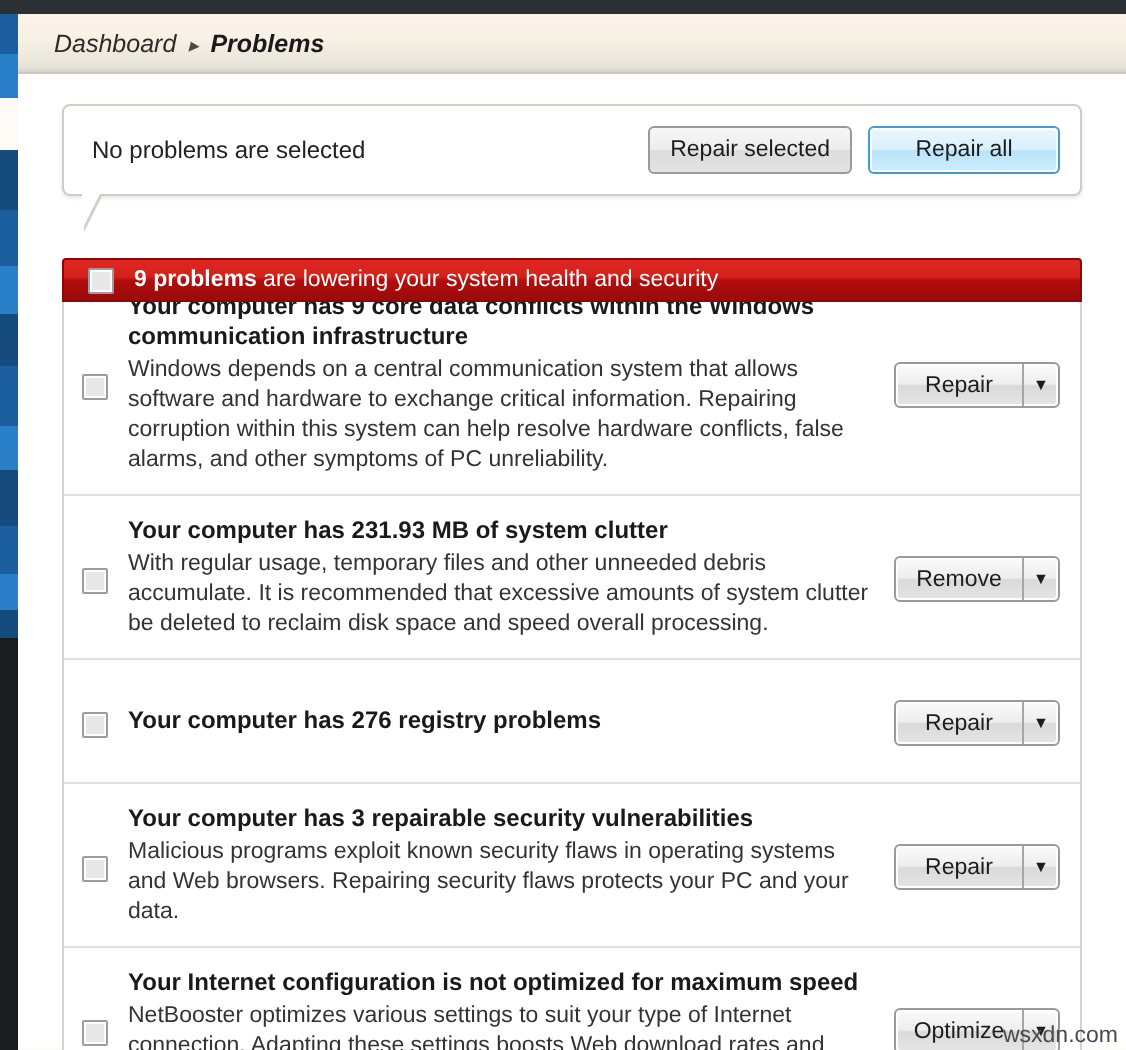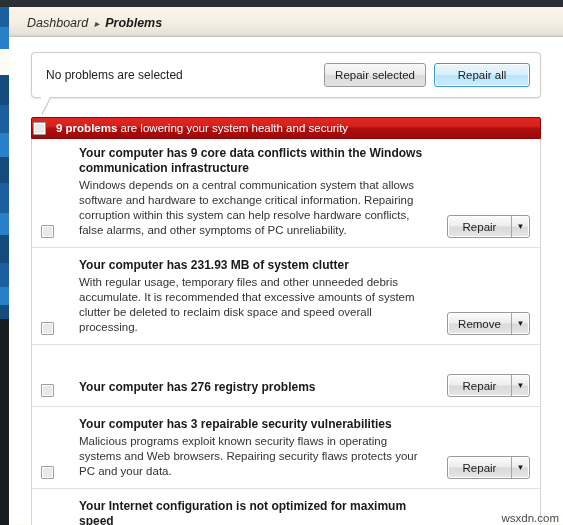--- a/index.html
+++ b/index.html
@@ -121,29 +121,29 @@
     background: linear-gradient(to bottom, #eaf6fd 0%, #d9f0fc 48%, #b8e4fa 52%, #cdeefc 100%);
     border: 1px solid #3c9fd4;
     box-shadow: inset 0 0 0 1px #ffffff;
   }
   .callout .btn { margin-left: 8px; }
 
   
   .red-banner {
     position: absolute;
     left: 22px;
-    top: 80px;
+    top: 92px;
     width: 510px;
     height: 22px;
     background: linear-gradient(to bottom, #e02822 0%, #d4201b 42%, #b00d0d 52%, #9c0a0a 100%);
     border: 1px solid #8c0707;
     border-radius: 2px 2px 0 0;
     display: flex;
     align-items: center;
-    padding-left: 1px;
+    padding-left: 12px;
     z-index: 2;
   }
   .red-banner-text {
     font-size: 11.5px;
     color: #ffffff;
     margin-left: 10px;
   }
   .red-banner-text b { font-weight: bold; }
 
   
@@ -162,25 +162,24 @@
     position: absolute;
     left: 22px;
     top: 99px;
     width: 510px;
     background: #ffffff;
     border: 1px solid #d5d3cd;
     border-top: none;
   }
   .row {
     display: flex;
-    align-items: flex-end;
+    align-items: center;
     padding: 10px 10px 9px 9px;
     border-bottom: 1px solid #e2e0da;
     min-height: 62px;
-    gap: 15px;
   }
   .row:last-child { border-bottom: none; }
   .row-cbx { margin-top: 3px; }
   .row-body {
     flex: 1;
     padding-left: 10px;
     padding-right: 8px;
   }
   .row-title {
     font-size: 12px;

